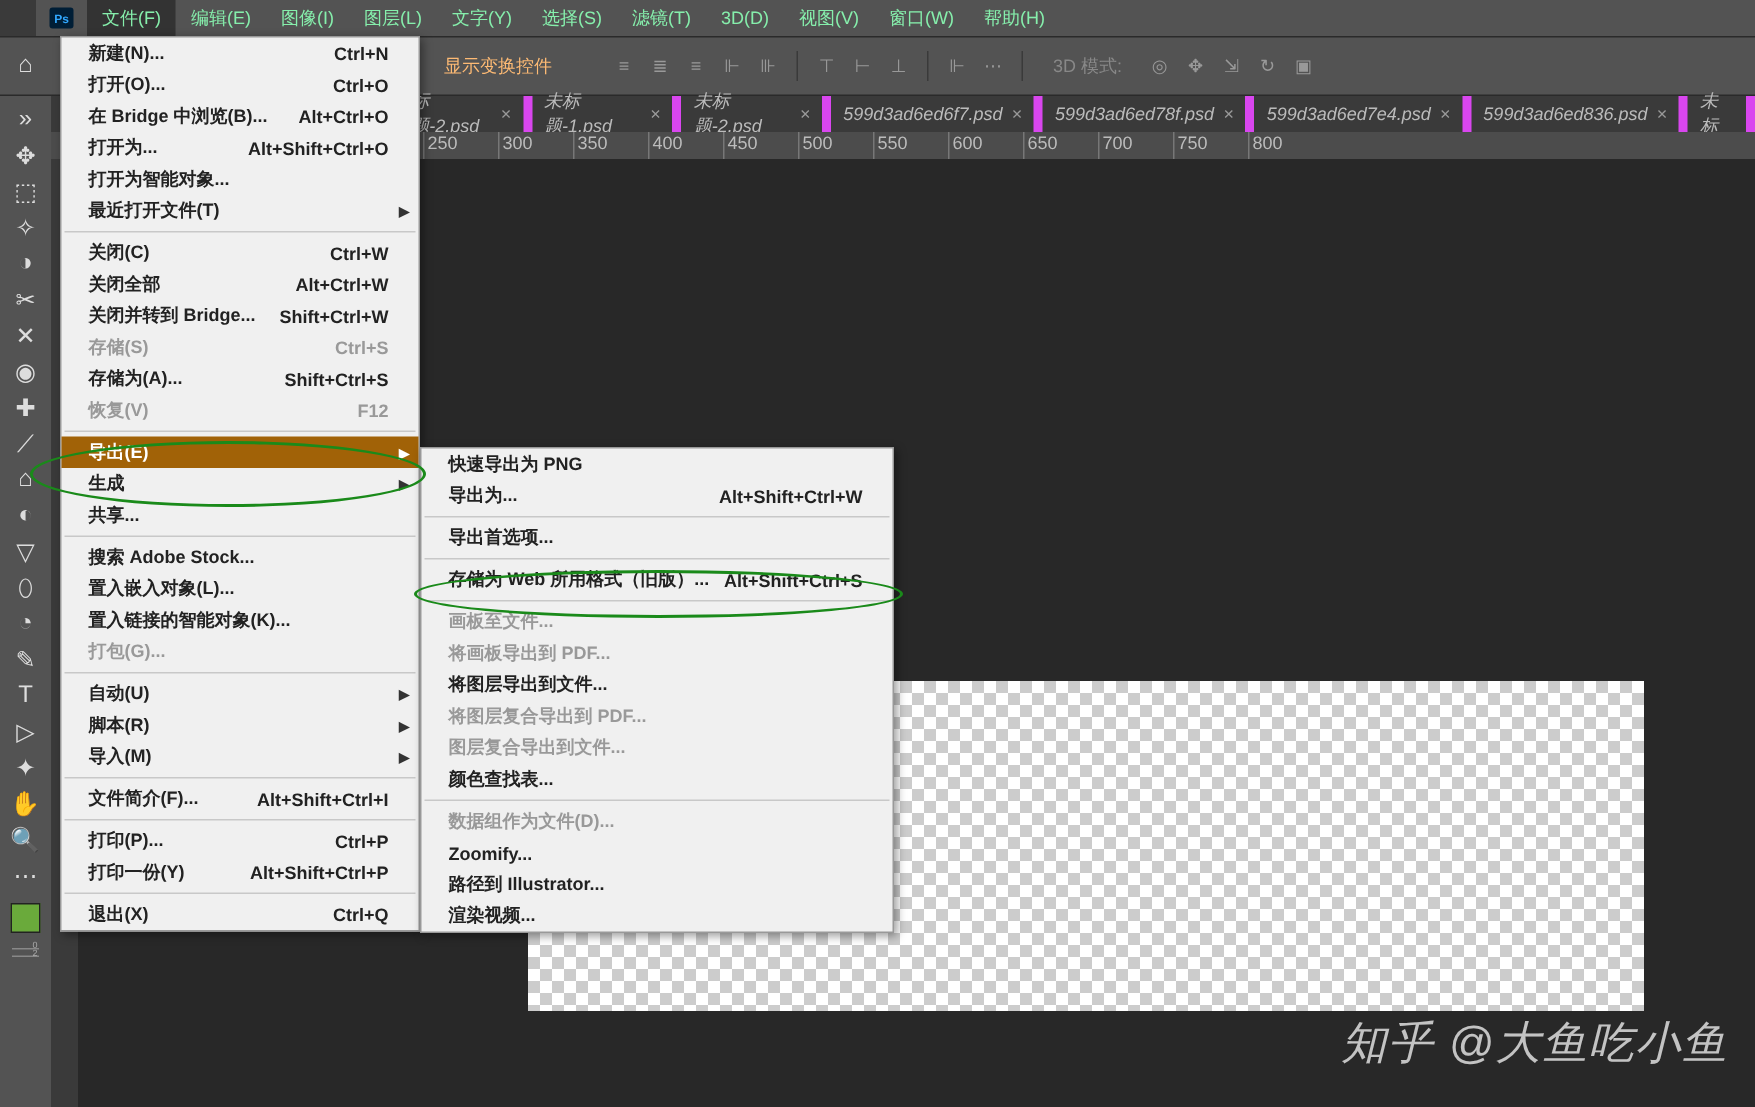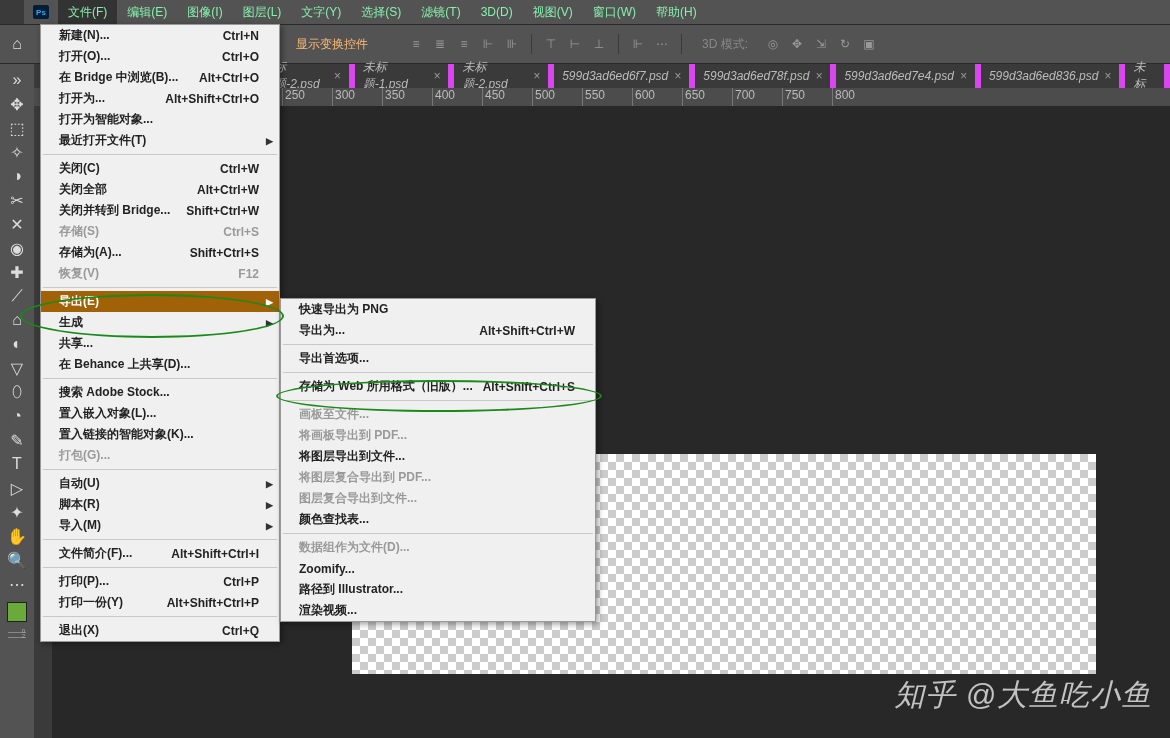--- a/index.html
+++ b/index.html
@@ -242,23 +242,20 @@
       <span>导出(E)</span>
       <span class="arrow">▶</span>
     </div>
     <div class="row">
       <span>生成</span>
       <span class="arrow">▶</span>
     </div>
     <div class="row">
       <span>共享...</span>
     </div>
-    <div class="row">
-      <span>在 Behance 上共享(D)...</span>
-    </div>
     <div class="sep"></div>
     <div class="row">
       <span>搜索 Adobe Stock...</span>
     </div>
     <div class="row">
       <span>置入嵌入对象(L)...</span>
     </div>
     <div class="row">
       <span>置入链接的智能对象(K)...</span>
     </div>

